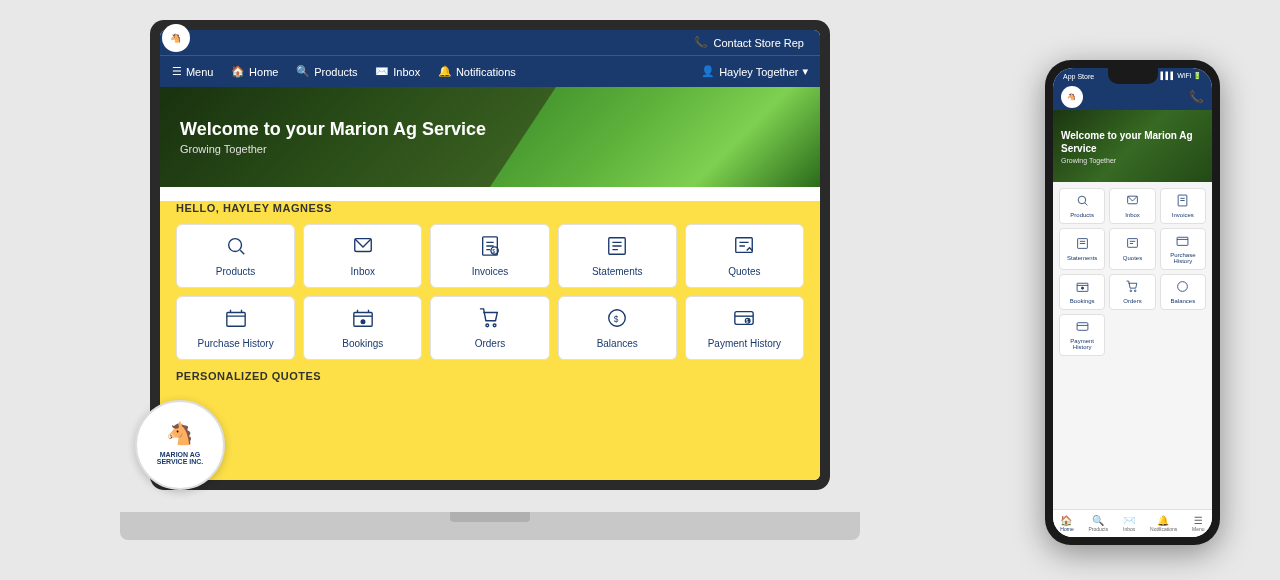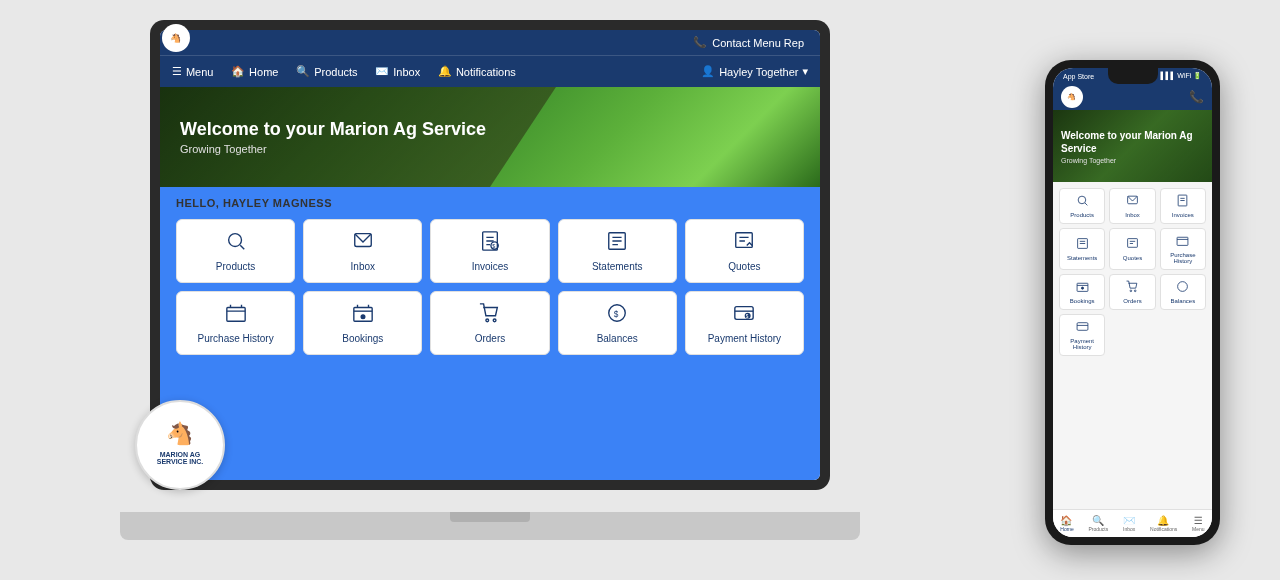--- a/index.html
+++ b/index.html
@@ -154,24 +154,25 @@
     .hero-subtitle {
       color: #e0e0e0;
       font-size: 11px;
       position: relative;
       z-index: 1;
       margin-top: 3px;
     }
 
     
     .content-area {
-      background: #3b82f6;
+      background: #fde047;
       flex: 1;
-      padding: 10px 16px;
+      padding: 1px 16px;
       overflow: hidden;
+      margin-top: 14px;
     }
     .hello-bar {
       font-size: 11px;
       font-weight: bold;
       color: #333;
       letter-spacing: 0.5px;
       margin-bottom: 10px;
     }
     .icon-grid {
       display: grid;
@@ -394,21 +395,21 @@
 
 <div class="laptop-container">
   <div class="laptop-frame">
     <div class="laptop-screen-bezel">
       <div class="laptop-screen">
 
         <div class="nav-top">
           <div class="logo-circle">🐴</div>
           <div class="contact-rep">
             <span>📞</span>
-            <span>Contact Menu Rep</span>
+            <span>Contact Store Rep</span>
           </div>
         </div>
 
         <div class="nav-main">
           <div class="nav-left">
             <div class="nav-item">
               <span>☰</span>
               <span>Menu</span>
             </div>
             <div class="nav-item">
@@ -557,20 +558,21 @@
                     <line x1="2" y1="10" x2="22" y2="10"></line>
                     <circle cx="16" cy="15" r="2.5" fill="#1a3a6e"></circle>
                     <text x="14" y="17.5" font-size="5" fill="#fff" stroke="none">$</text>
                   </svg>
               </div>
               <div class="icon-label">Payment History</div>
             </div>
 
           </div>
 
+          <div class="personalized-title">PERSONALIZED QUOTES</div>
         </div>
 
       </div>
     </div>
     <div class="laptop-base"></div>
   </div>
 </div>
 
 <div class="marion-logo">
   <div style="font-size:22px;">🐴</div>

